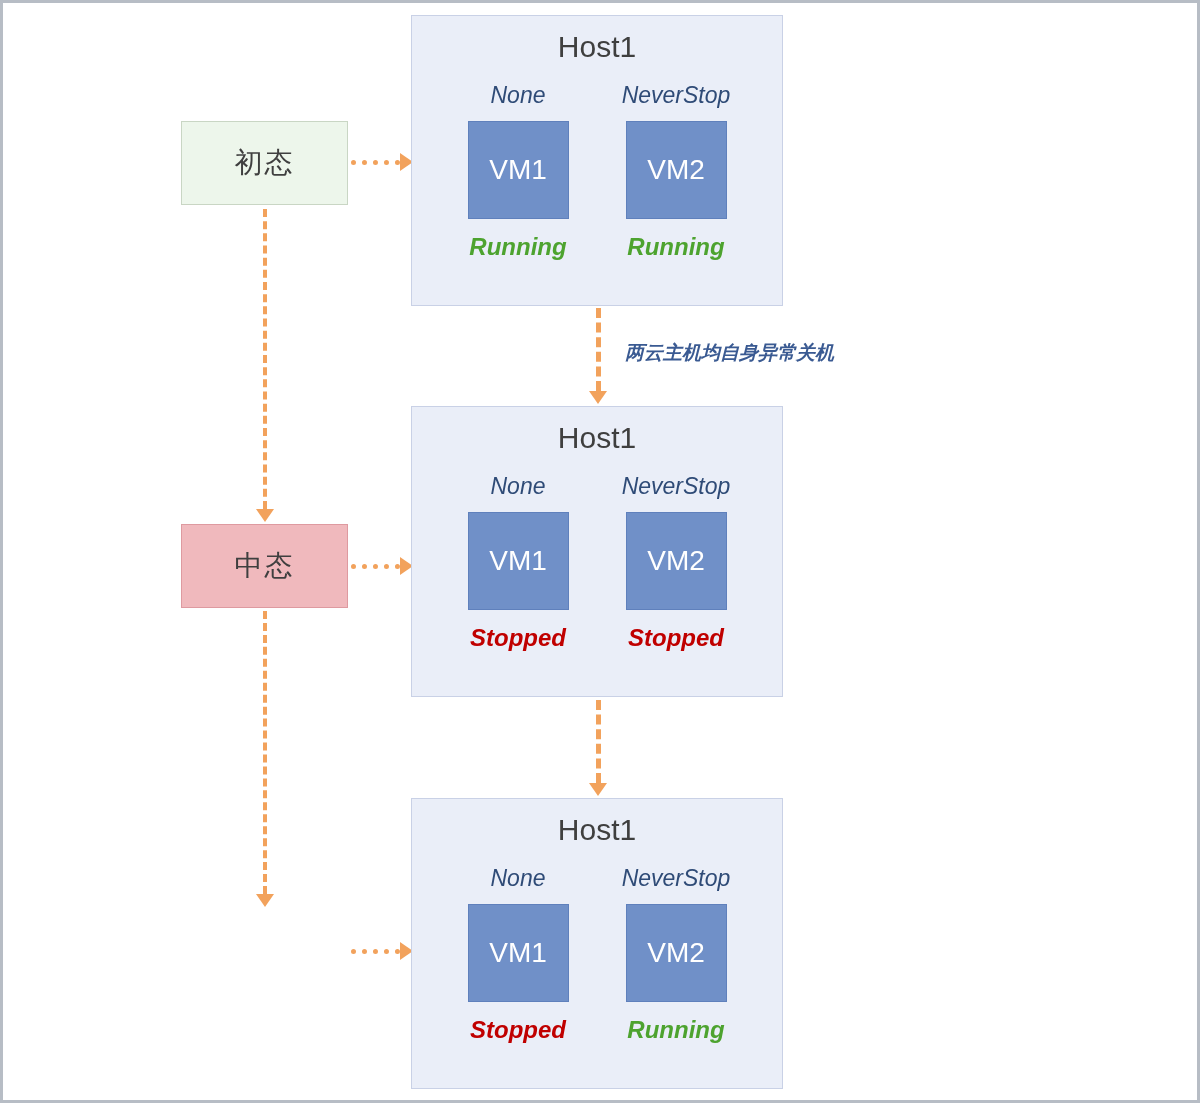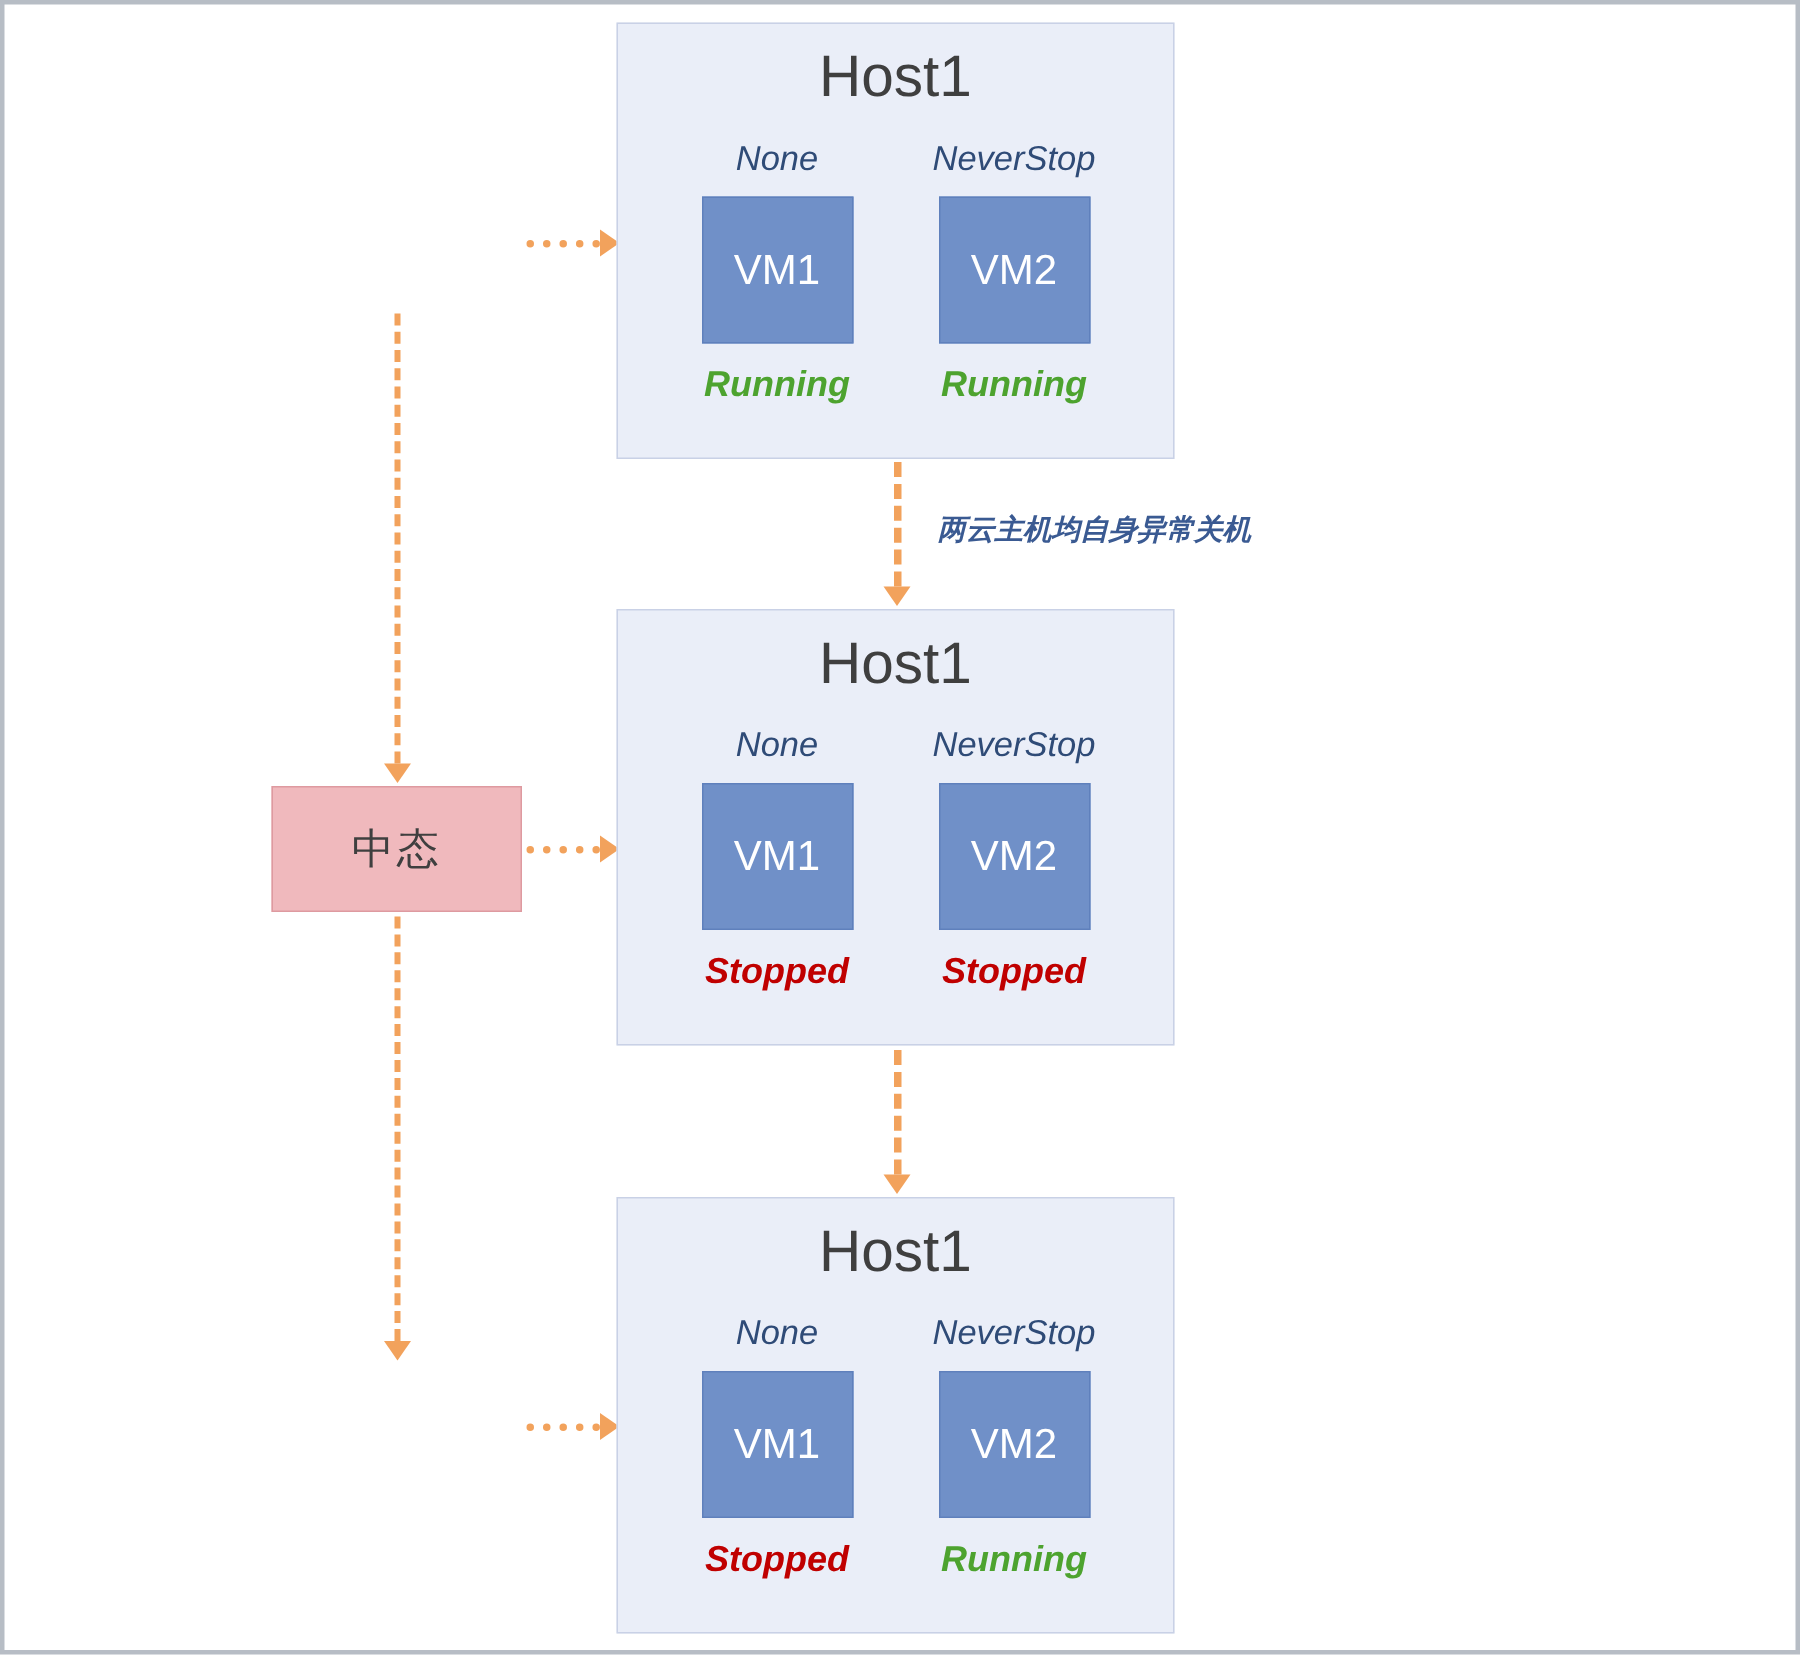--- a/index.html
+++ b/index.html
@@ -48,21 +48,21 @@
   .host-box{
     position:absolute;
     width:372px;
     height:291px;
     background:var(--host-bg);
     border:1px solid var(--host-border);
   }
   .host-title{
     text-align:center;
     margin-top:14px;
-    font-size:39px;
+    font-size:30px;
     color:var(--title);
   }
   .vm-row{
     display:flex;
     justify-content:center;
     gap:8px;
     margin-top:18px;
   }
   .vm-col{
     width:150px;
@@ -143,20 +143,23 @@
     font-size:19px;
     color:var(--label-blue);
     white-space:nowrap;
   }
 </style>
 </head>
 <body>
 
 <div class="canvas">
 
+  <div class="state-box green" style="left:178px;top:118px;">
+    <span>初态</span>
+  </div>
   <div class="state-box pink" style="left:178px;top:521px;">
     <span>中态</span>
   </div>
 
   <div class="v-arrow" style="left:253px;top:206px;height:313px;">
     <div class="v-line"></div>
     <div class="v-head"></div>
   </div>
   <div class="v-arrow" style="left:253px;top:608px;height:296px;">
     <div class="v-line"></div>

